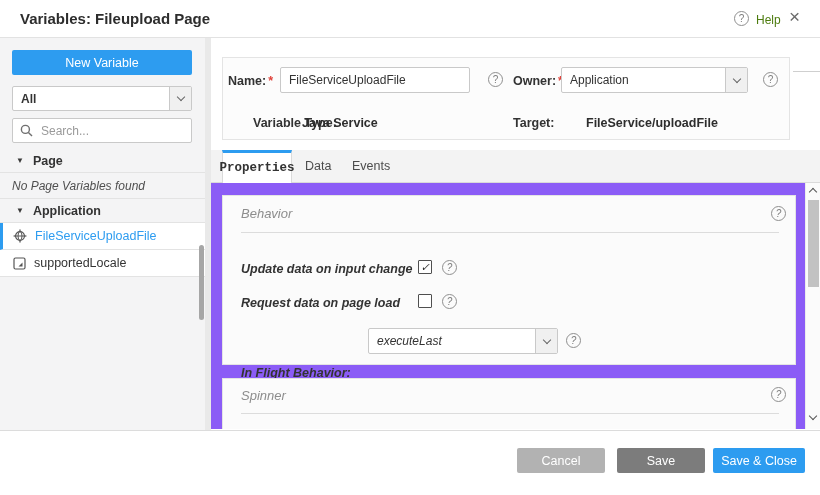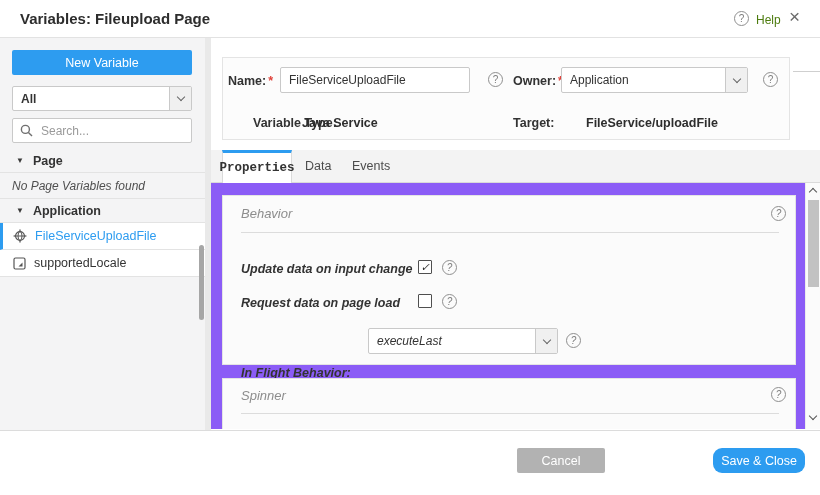--- a/index.html
+++ b/index.html
@@ -81,21 +81,21 @@
   .sb-up{top:6px;transform:rotate(-135deg);}
   .sb-down{top:230px;transform:rotate(45deg);}
   .sb-thumb{position:absolute;left:2px;top:17px;width:11px;height:87px;background:#c2c2c2;}
 
   
   .footer{left:0;top:430px;width:820px;height:65px;background:#fff;border-top:1px solid #dcdcdc;}
   .f-btn{position:absolute;top:17px;height:25px;border:none;border-radius:2px;color:#fff;font-size:12.5px;
          font-family:inherit;cursor:pointer;}
   .btn-cancel{left:517px;width:88px;background:#b2b2b2;}
   .btn-save{left:617px;width:88px;background:#7c7c7c;}
-  .btn-saveclose{left:713px;width:92px;background:#2d9cf0;border-radius:9px;}
+  .btn-saveclose{left:713px;width:92px;background:#2d9cf0;}
 
   svg{display:block;}
 </style>
 </head>
 <body>
 
 <div id="app">
 
   <div class="abs titlebar">
     <div class="abs dlg-title">Variables: Fileupload Page</div>
@@ -231,16 +231,17 @@
   </div>
 
   <div class="abs scrollbar">
     <span class="sb-arrow sb-up"></span>
     <div class="sb-thumb"></div>
     <span class="sb-arrow sb-down"></span>
   </div>
 
   <div class="abs footer">
     <button class="f-btn btn-cancel" style="background: rgb(178, 178, 178);">Cancel</button>
+    <button class="f-btn btn-save" style="background: rgb(124, 124, 124);">Save</button>
     <button class="f-btn btn-saveclose" style="background: rgb(45, 156, 240);">Save &amp; Close</button>
   </div>
 
 </div>
 
 </body></html>

